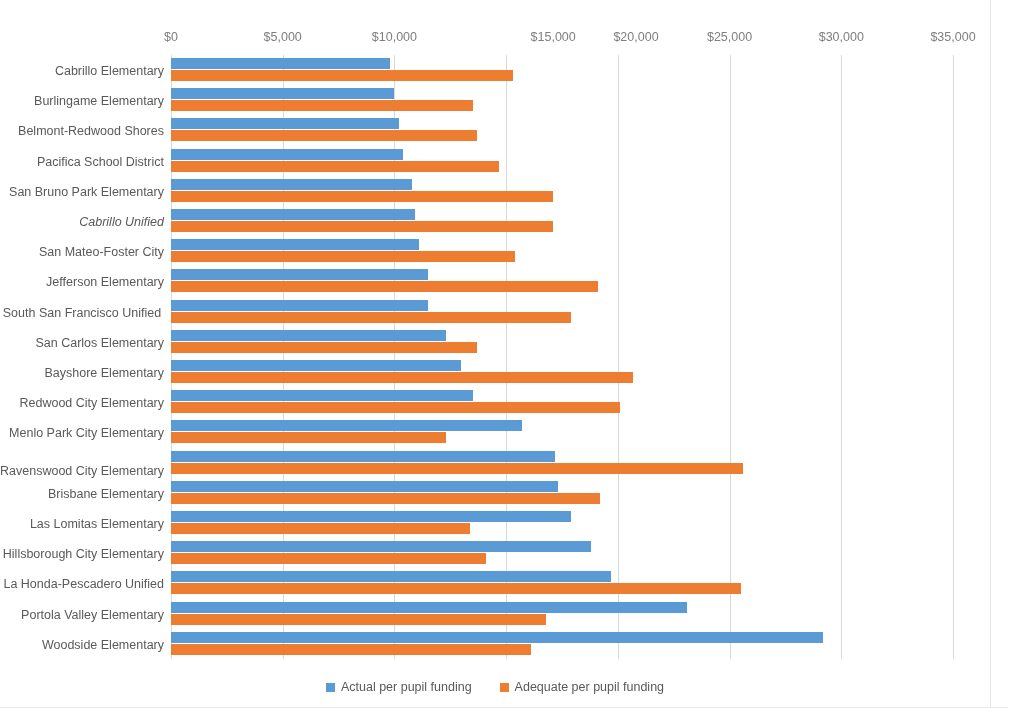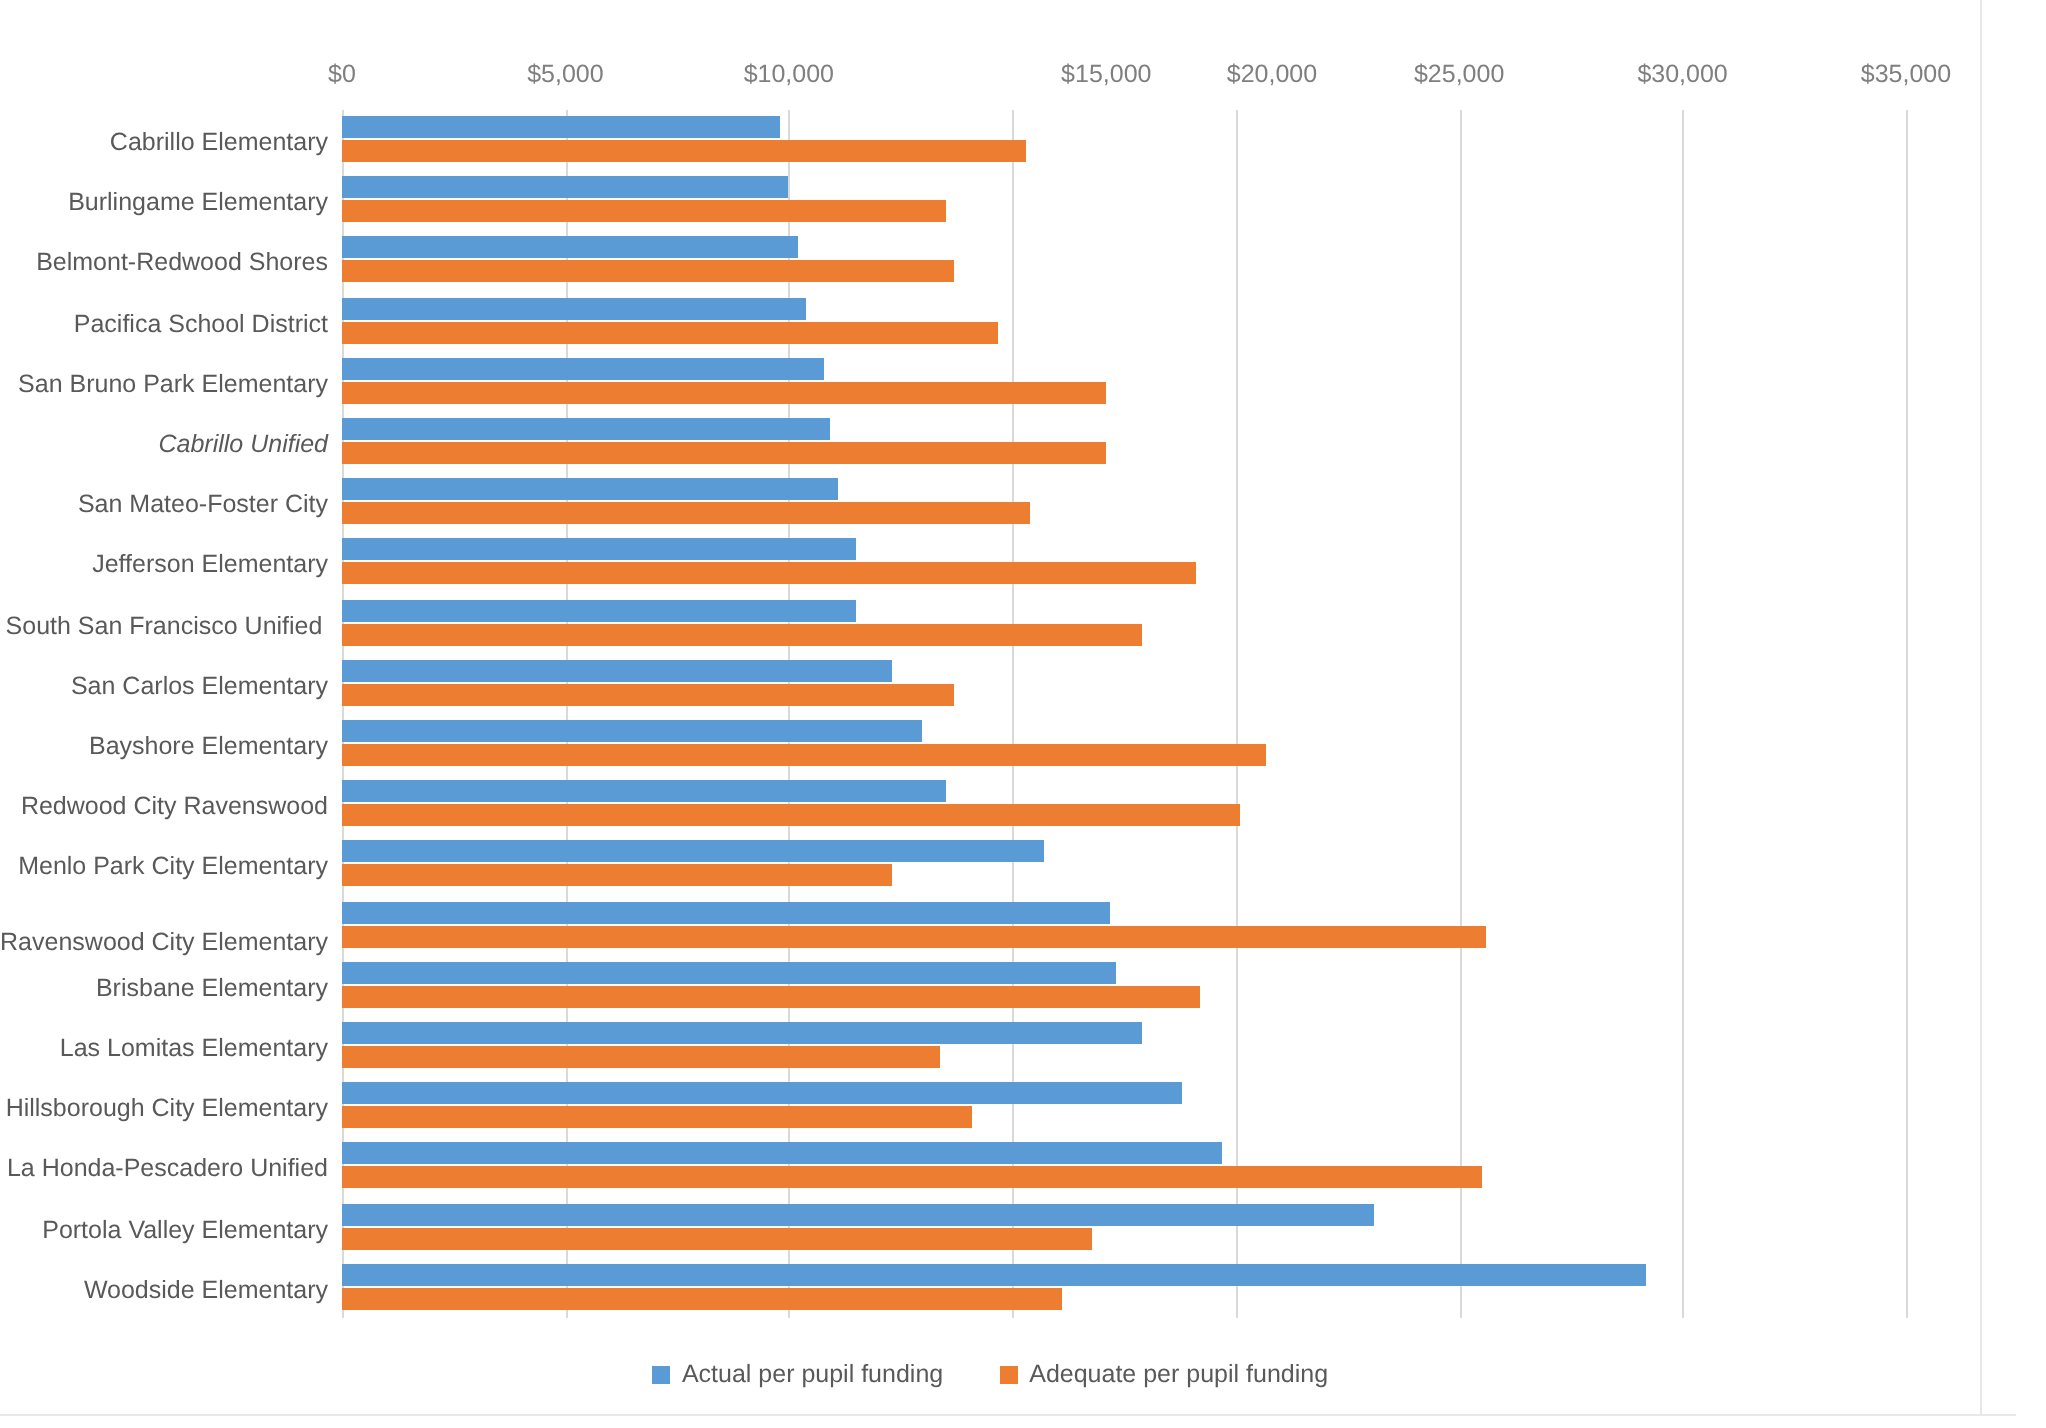--- a/index.html
+++ b/index.html
@@ -163,21 +163,21 @@
       <div class="cat-label" style="top: 39.2px;">Burlingame Elementary</div>
       <div class="cat-label" style="top: 69.4px;">Belmont-Redwood Shores</div>
       <div class="cat-label" style="top: 99.6px;">Pacifica School District</div>
       <div class="cat-label" style="top: 129.8px;">San Bruno Park Elementary</div>
       <div class="cat-label" style="top: 160px; font-style: italic;">Cabrillo Unified</div>
       <div class="cat-label" style="top: 190.2px;">San Mateo-Foster City</div>
       <div class="cat-label" style="top: 220.4px;">Jefferson Elementary</div>
       <div class="cat-label" style="top: 250.6px; text-align: center;">South San Francisco Unified</div>
       <div class="cat-label" style="top: 280.8px;">San Carlos Elementary</div>
       <div class="cat-label" style="top: 311px;">Bayshore Elementary</div>
-      <div class="cat-label" style="top: 341.2px;">Redwood City Ravenswood</div>
+      <div class="cat-label" style="top: 341.2px;">Redwood City Elementary</div>
       <div class="cat-label" style="top: 371.4px;">Menlo Park City Elementary</div>
       <div class="cat-label" style="top: 409px;">Ravenswood City Elementary</div>
       <div class="cat-label" style="top: 431.8px;">Brisbane Elementary</div>
       <div class="cat-label" style="top: 462px;">Las Lomitas Elementary</div>
       <div class="cat-label" style="top: 492.2px;">Hillsborough City Elementary</div>
       <div class="cat-label" style="top: 522.4px;">La Honda-Pescadero Unified</div>
       <div class="cat-label" style="top: 552.6px; margin-left: 22px;">Portola Valley Elementary</div>
       <div class="cat-label" style="top: 582.8px;">Woodside Elementary</div>
     </div>
 

